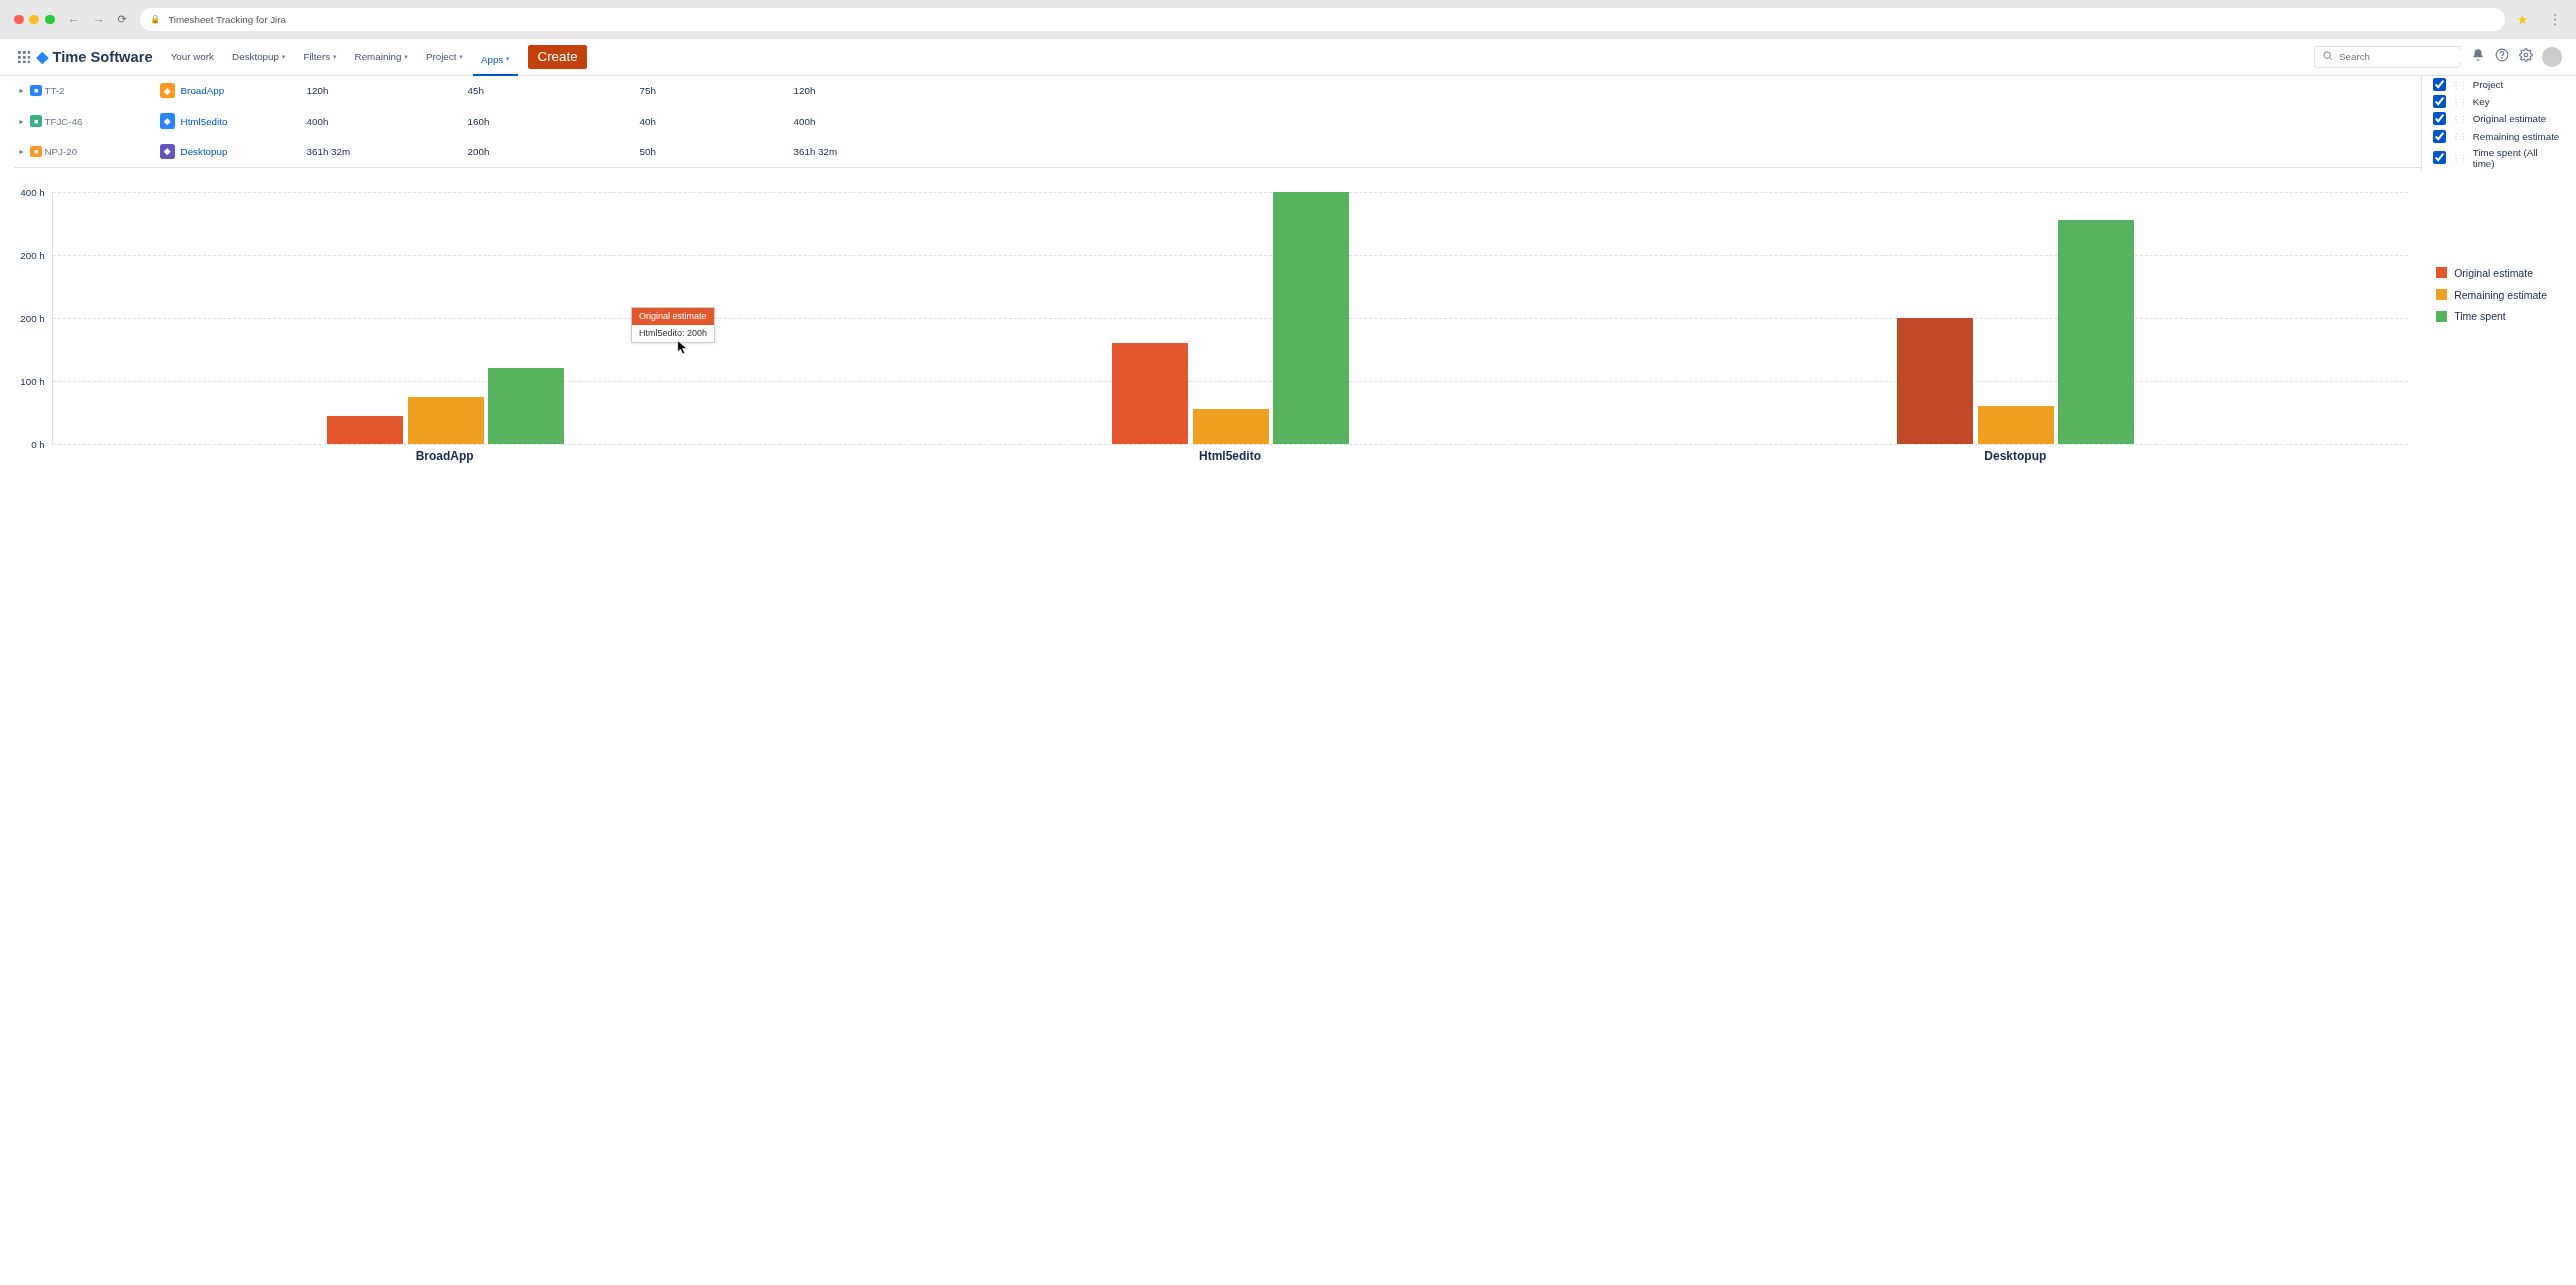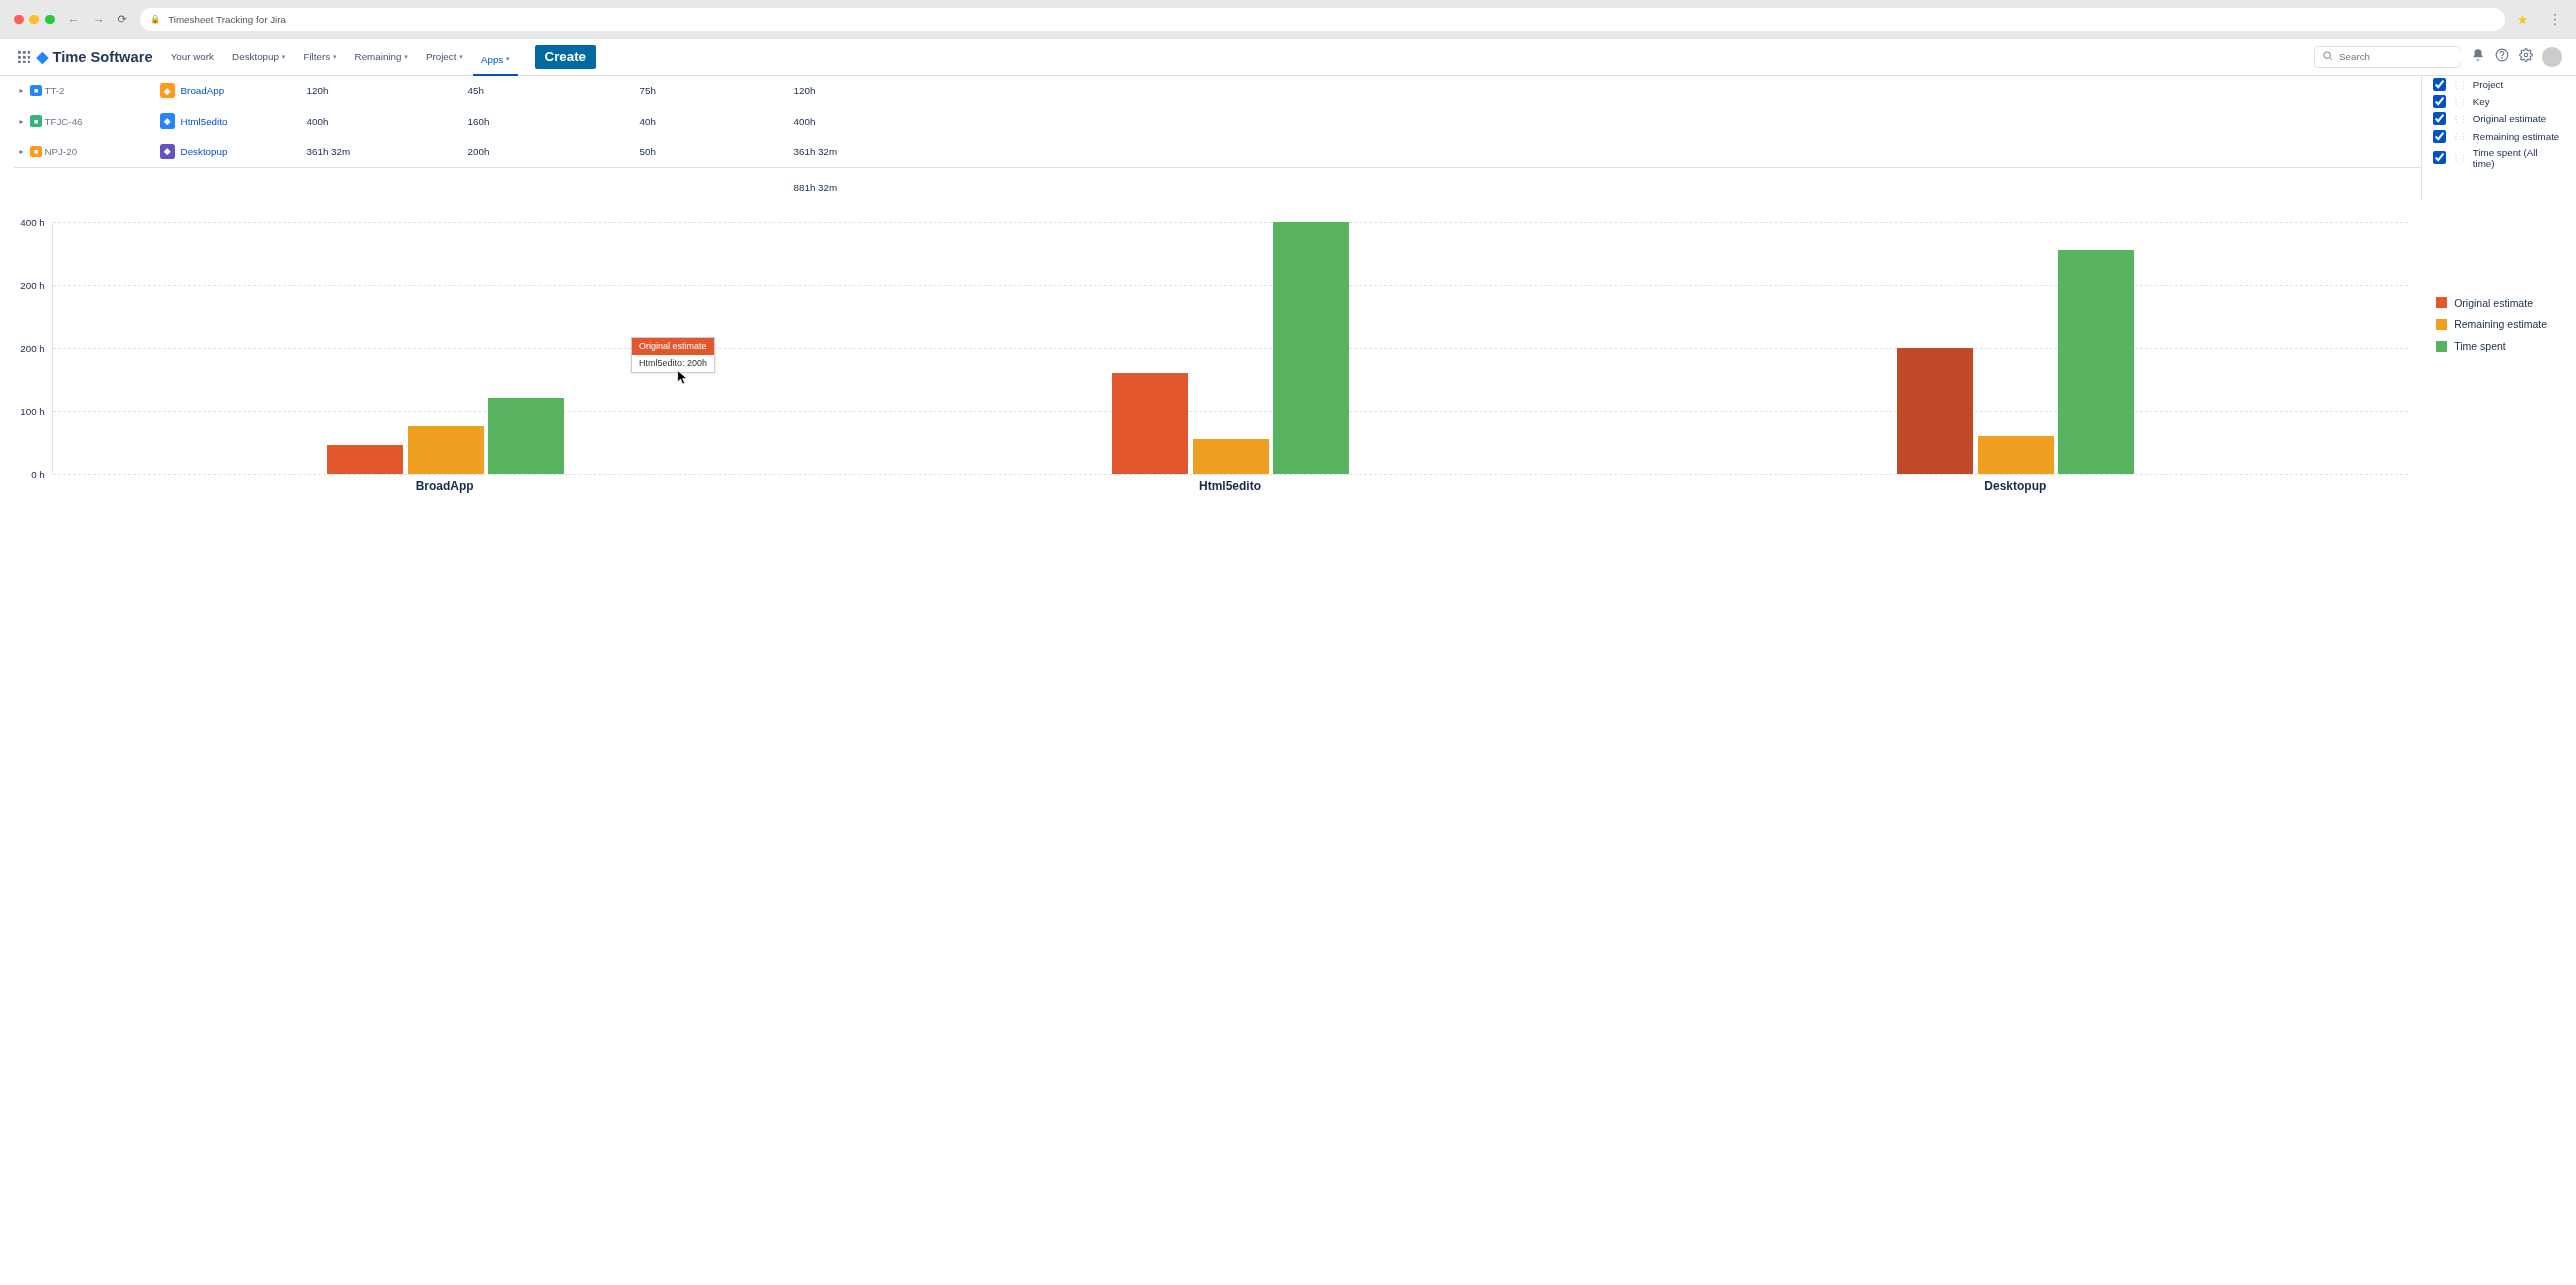--- a/index.html
+++ b/index.html
@@ -21,21 +21,21 @@
 
   
   .jira-nav { display: flex; align-items: center; padding: 5.6px 14px; border-bottom: 0.7px solid #dfe1e6; gap: 2.8px; }
   .apps-grid { width: 19.6px; height: 19.6px; display: flex; align-items: center; justify-content: center; color: #6b778c; font-size: 12.6px; }
   .logo { display: flex; align-items: center; gap: 4.2px; font-size: 14.7px; font-weight: 600; color: #253858; margin-right: 7px; }
   .logo-mark { color: #2684ff; font-size: 15.4px; }
   .nav-items { display: flex; gap: 1.4px; }
   .nav-item { padding: 5.6px 8.4px; color: #42526e; font-weight: 500; display: flex; align-items: center; gap: 2.8px; cursor: pointer; }
   .nav-item.active { color: #0052cc; border-bottom: 2.1px solid #0052cc; margin-bottom: -7.7px; padding-bottom: 7px; }
   .chev { font-size: 7px; opacity: 0.7; }
-  .create-btn { background: #0369a1; color: #fff; border: none; padding: 4.9px 9.8px; border-radius: 2.1px; font-weight: 700; cursor: pointer; margin-left: 14px; }
+  .create-btn { background: #c2410c; color: #fff; border: none; padding: 4.9px 9.8px; border-radius: 2.1px; font-weight: 400; cursor: pointer; margin-left: 7px; }
   .nav-right { margin-left: auto; display: flex; align-items: center; gap: 9.8px; }
   .search-field { background: #fff; border: 1.4px solid #dfe1e6; border-radius: 3.5px; padding: 3.5px 7px; display: flex; align-items: center; gap: 5.6px; width: 147px; }
   .search-field input { border: none; outline: none; flex: 1; font-size: 9.8px; }
   .icon-btn { color: #6b778c; font-size: 12.6px; cursor: pointer; }
   .avatar { width: 19.6px; height: 19.6px; border-radius: 50%; background: #ccc; }
 
   
   .content { padding: 0 14px 14px; position: relative; }
 
   
@@ -257,28 +257,20 @@
               <td class="col-time" style="width:161px">361h 32m</td>
               <td class="col-time" style="width:172px">200h</td>
               <td class="col-time" style="width:154px">50h</td>
               <td class="col-total">361h 32m</td>
             </tr>
             <tr>
               <td colspan="6" style="padding:0">
                 <div style="border-top:0.7px solid #dfe1e6"></div>
               </td>
             </tr>
-            <tr class="totals-row">
-              <td></td>
-              <td></td>
-              <td></td>
-              <td></td>
-              <td></td>
-              <td class="col-total">881h 32m</td>
-            </tr>
           </tbody>
       </table>
     </div>
     <div class="col-picker" id="col-picker">
         <div class="col-picker-row">
           <input type="checkbox" checked="" style="">
           <span class="drag-handle">⋮⋮</span>
           <span>Project</span>
         </div>
         <div class="col-picker-row">

